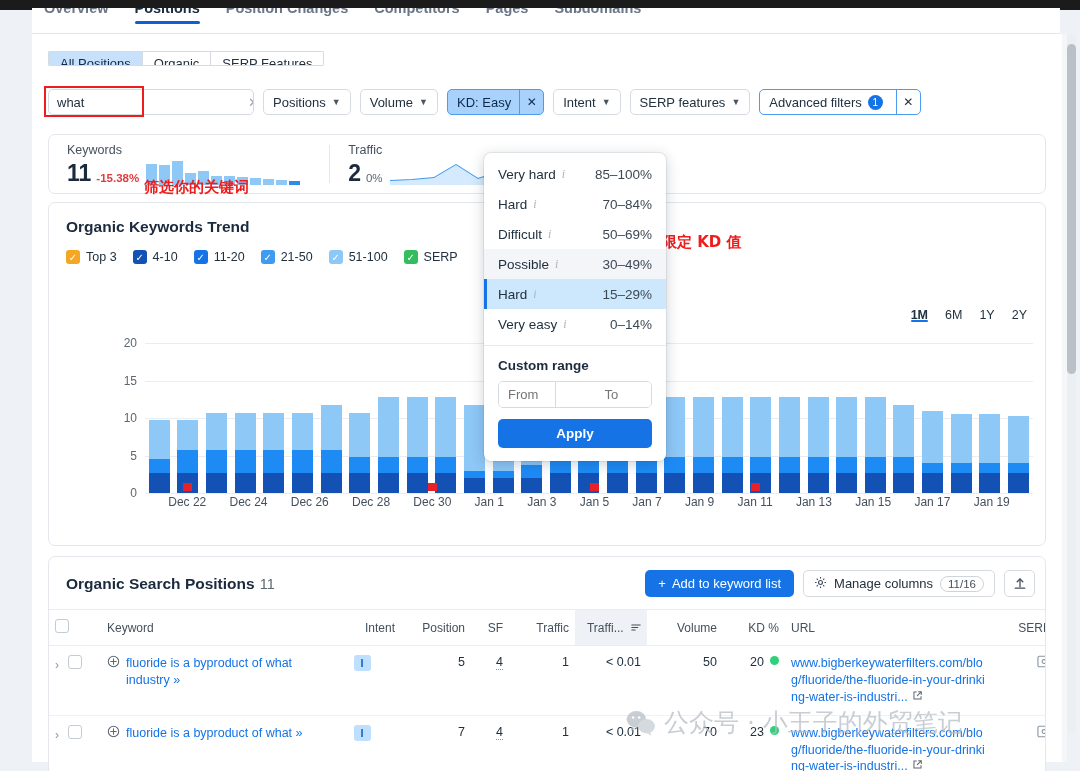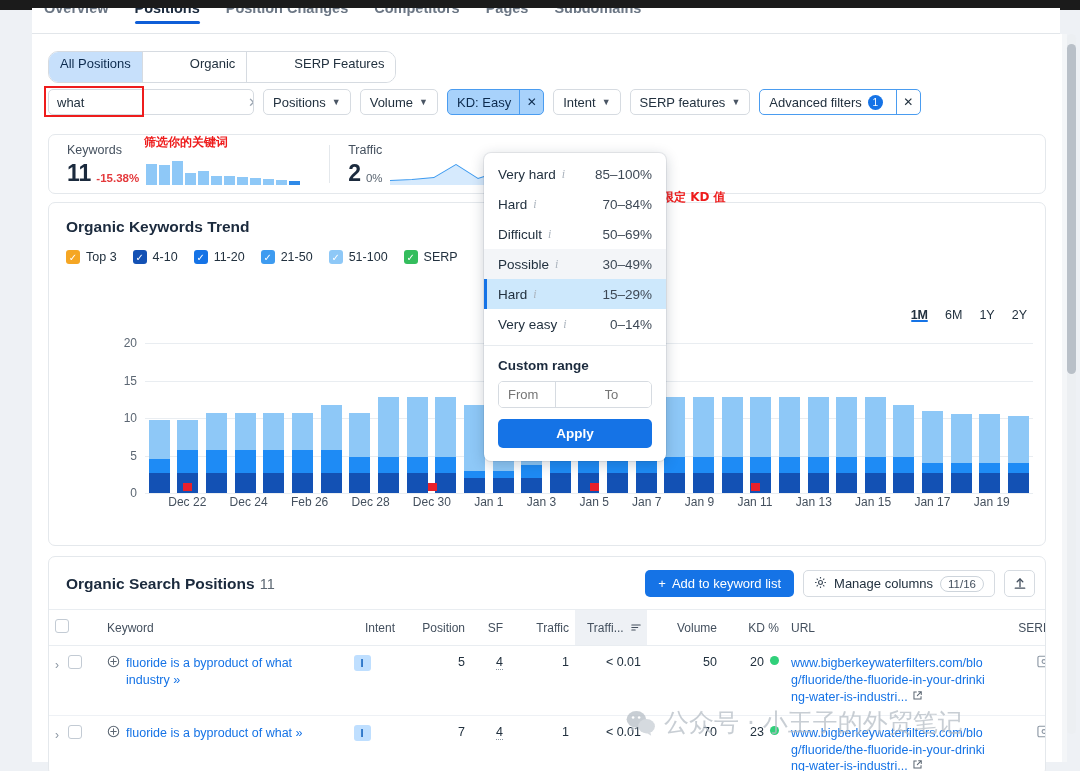--- a/index.html
+++ b/index.html
@@ -28,21 +28,21 @@
   }
 
   
   .panel {
     position: absolute; left: 32px; top: 34px; width: 1030px; height: 728px;
     background: #fff;
   }
 
   
   .seg { position: absolute; left: 16px; top: 17px; display: flex;
-         border: 1px solid #d6dbe1; border-radius: 10px; overflow: hidden; height: 32px; gap: 36px; }
+         border: 1px solid #d6dbe1; border-radius: 1px; overflow: hidden; height: 15px; }
   .seg-btn {
     font-size: 13px; color: #22313f; padding: 0 11px; line-height: 23px;
     background: #fff; border-right: 1px solid #d6dbe1; cursor: pointer; white-space: nowrap;
   }
   .seg-btn:last-child { border-right: none; }
   .seg-btn.active { background: #c7e0fb; color: #0c2a4d; font-weight: 400; }
 
   
   .filters { position: absolute; left: 16px; top: 55px; display: flex; align-items: center; gap: 9px; }
   .searchbox {
@@ -73,22 +73,22 @@
     background: #1573e6; color: #fff; border-radius: 50%; width: 15px; height: 15px;
     font-size: 10px; display: flex; align-items: center; justify-content: center;
   }
   .fbtn.adv .xsep {
     border-left: 1px solid #4a9cf0; width: 24px; height: 24px; margin-left: 7px;
     display: flex; align-items: center; justify-content: center; font-size: 12px; font-weight: 700;
   }
 
   
   .redbox { position: absolute; border: 2px solid #ee1c1c; pointer-events: none; }
-  .redtext { position: absolute; color: #ee1c1c; font-size: 12px; font-weight: 700;
-             font-family: "DejaVu Sans", sans-serif; white-space: nowrap; }
+  .redtext { position: absolute; color: #ee1c1c; font-size: 15px; font-weight: 700;
+             font-family: "DejaVu Sans", sans-serif; white-space: nowrap; margin-top: 44px; }
 
   
   .stats {
     position: absolute; left: 16px; top: 100px; width: 998px; height: 60px;
     border: 1px solid #e4e8ec; border-radius: 7px; background: #fff;
     display: flex; align-items: center;
   }
   .stat { display: flex; flex-direction: column; justify-content: center; padding-left: 18px; }
   .stat .lbl { font-size: 12.5px; color: #44505e; margin-bottom: 2px; }
   .stat .row { display: flex; align-items: flex-end; gap: 5px; }
@@ -587,21 +587,21 @@
                 </div>
               </div>
             </div>
         </div>
         <div class="xlabels" id="x-labels">
             <div class="xslot"></div>
             <div class="xslot"><span class="flag"></span><span style="white-space: nowrap;">Dec 22</span></div>
             <div class="xslot"></div>
             <div class="xslot"><span style="white-space: nowrap;">Dec 24</span></div>
             <div class="xslot"></div>
-            <div class="xslot"><span style="white-space: nowrap;">Feb 26</span></div>
+            <div class="xslot"><span style="white-space: nowrap;">Dec 26</span></div>
             <div class="xslot"></div>
             <div class="xslot"><span style="white-space: nowrap;">Dec 28</span></div>
             <div class="xslot"></div>
             <div class="xslot"><span class="flag"></span><span style="white-space: nowrap;">Dec 30</span></div>
             <div class="xslot"></div>
             <div class="xslot"><span style="white-space: nowrap;">Jan 1</span></div>
             <div class="xslot"></div>
             <div class="xslot"><span style="white-space: nowrap;">Jan 3</span></div>
             <div class="xslot"></div>
             <div class="xslot"><span class="flag"></span><span style="white-space: nowrap;">Jan 5</span></div>

